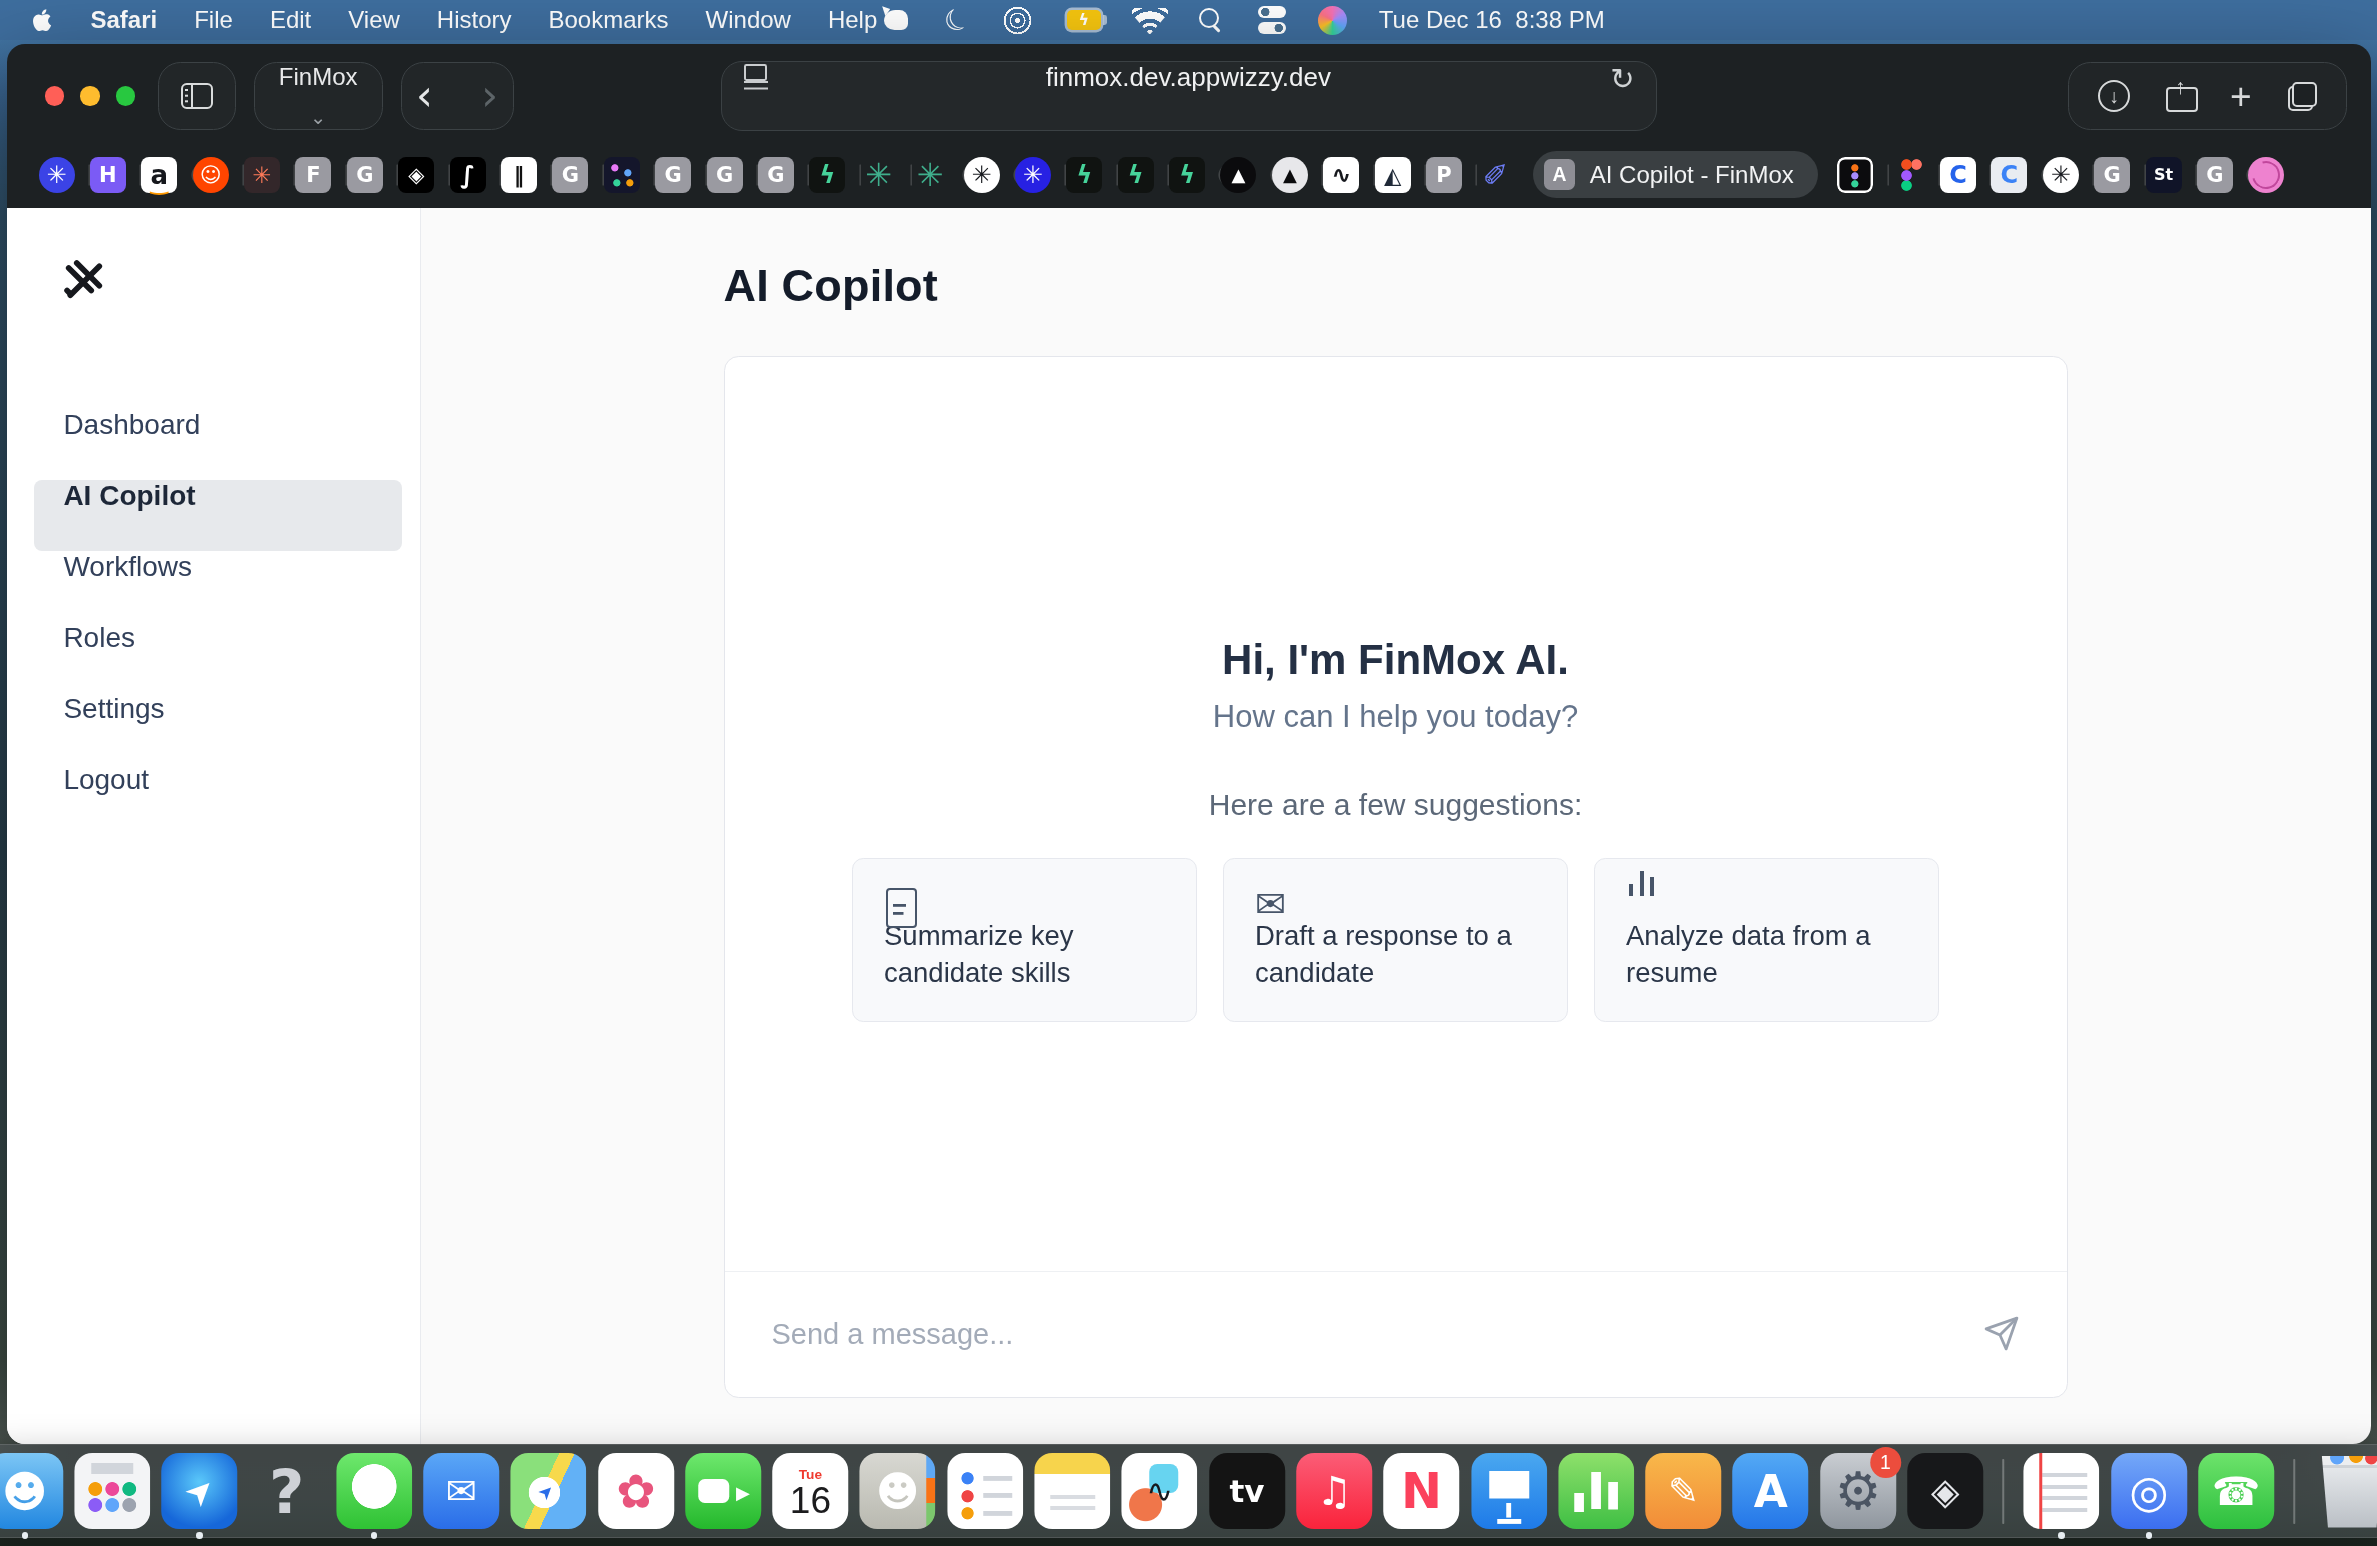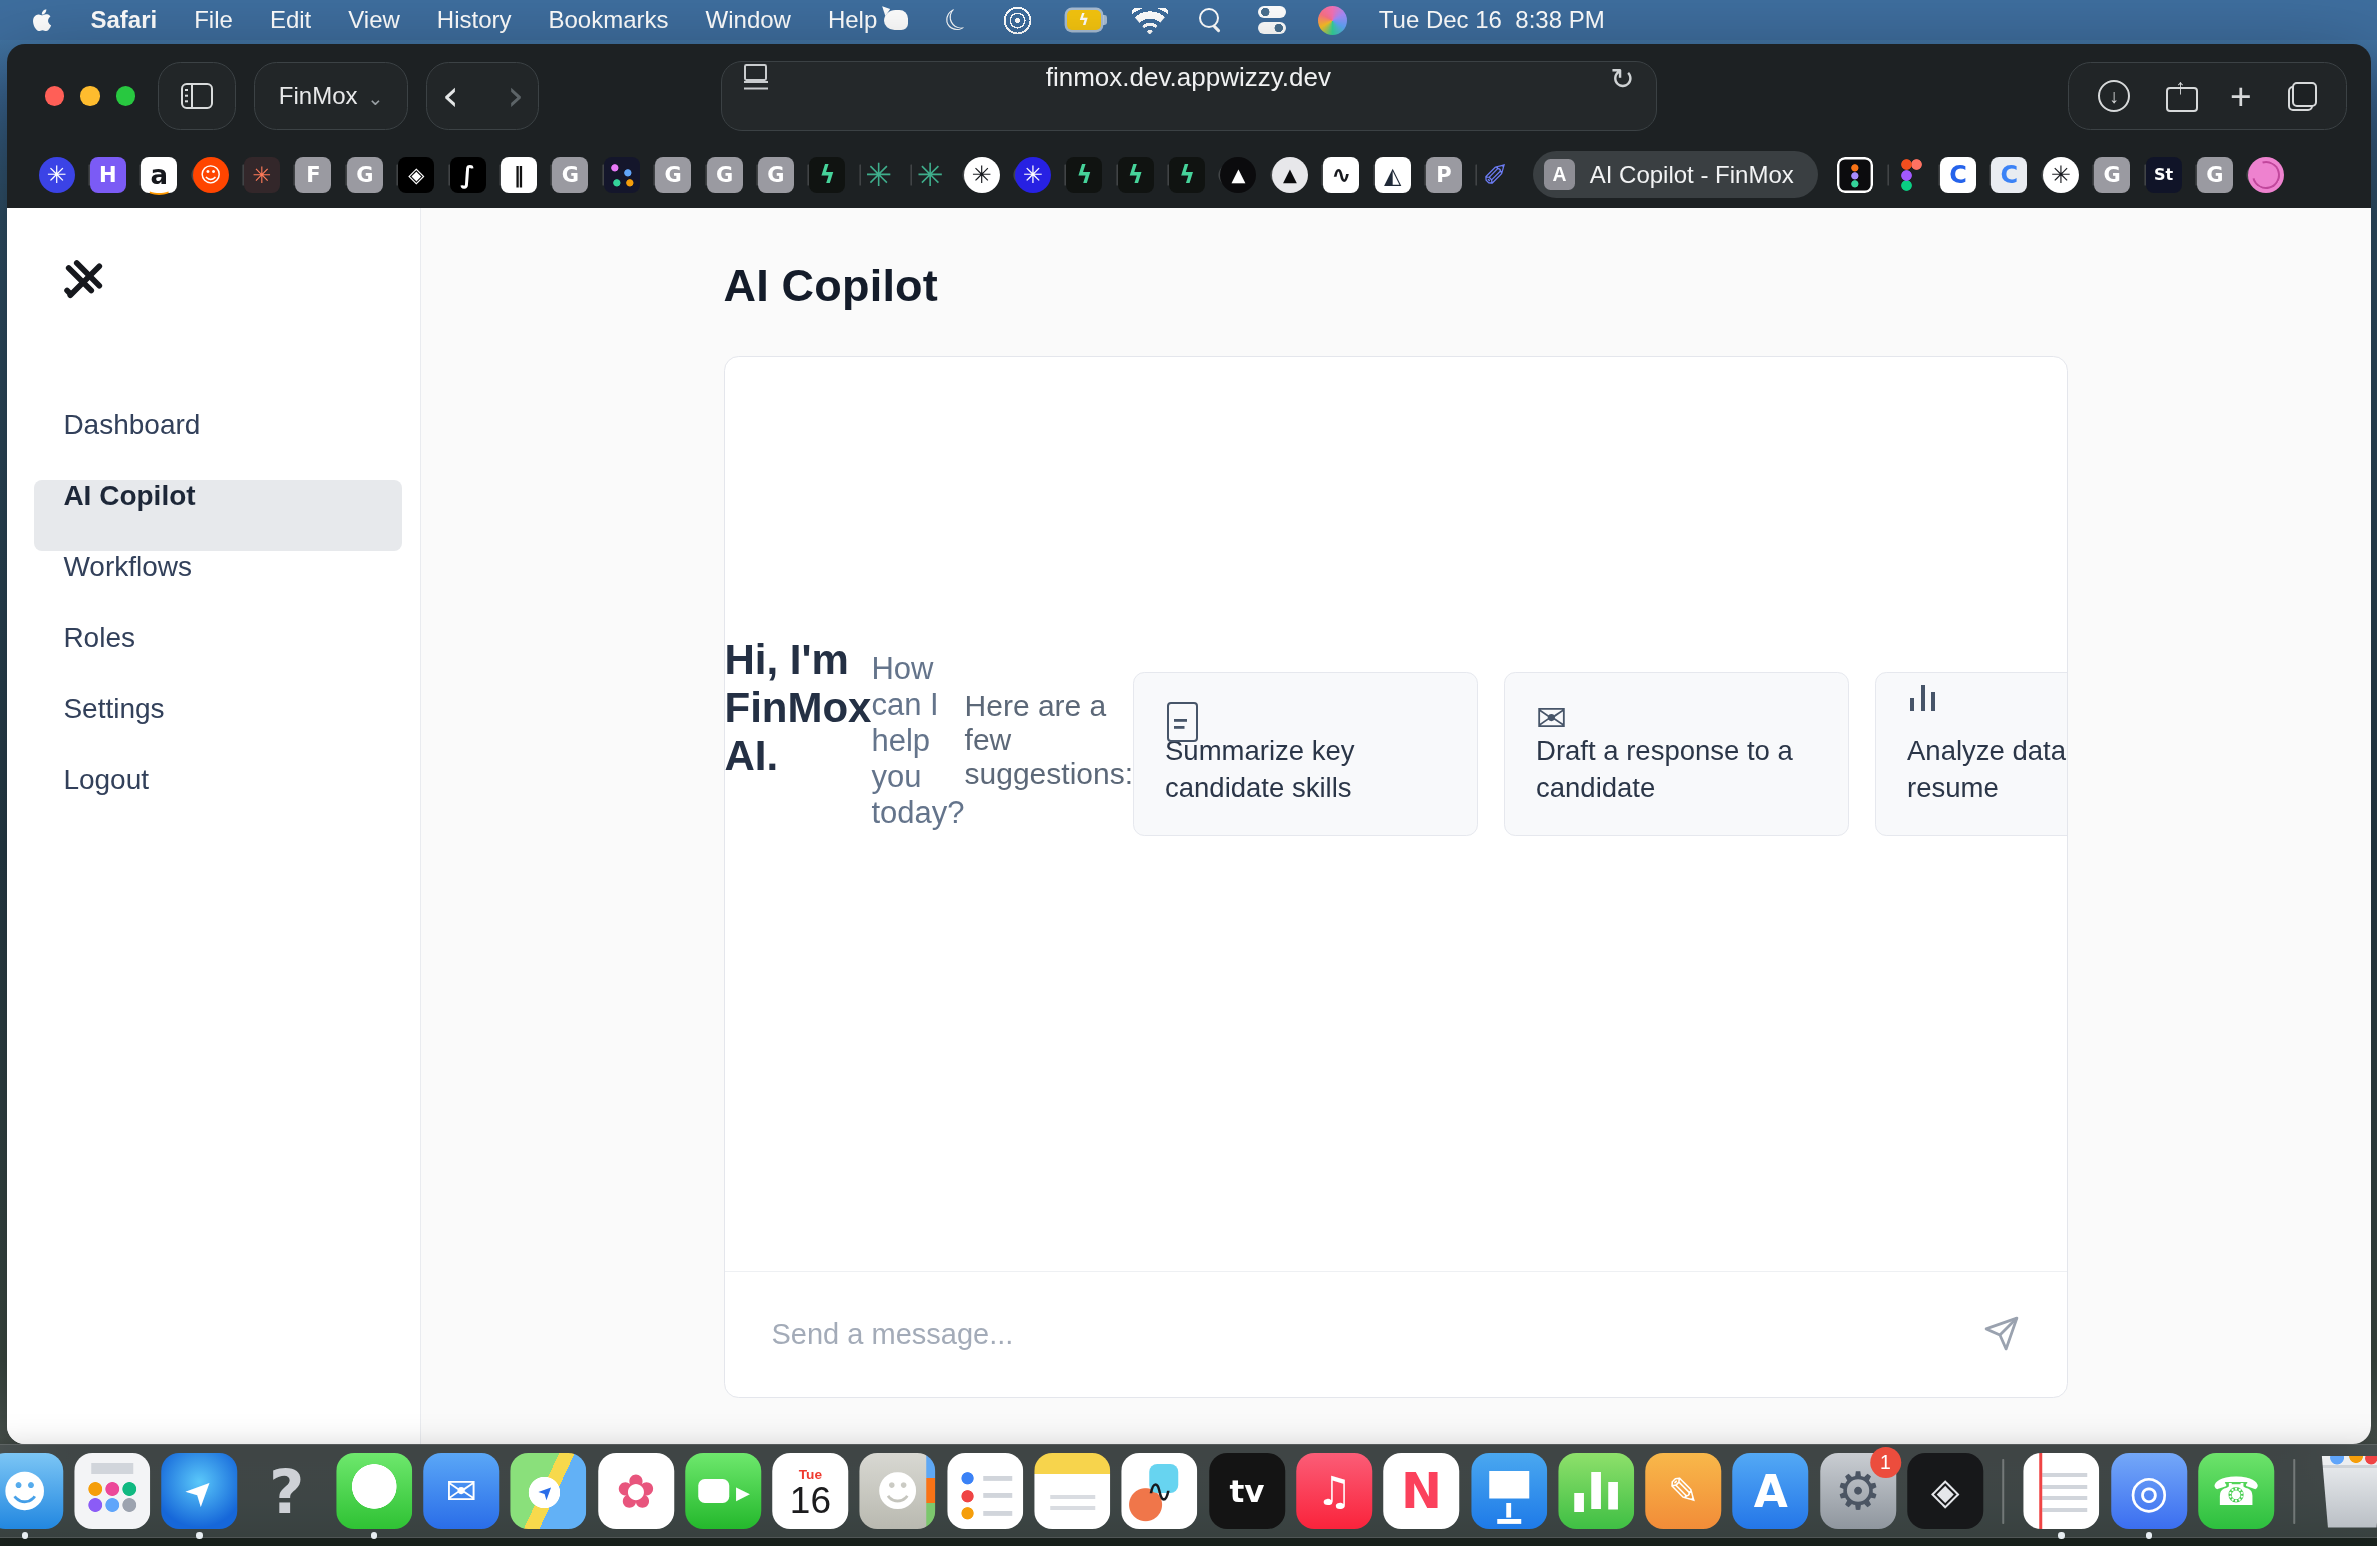--- a/index.html
+++ b/index.html
@@ -50,21 +50,21 @@
   .window { position:absolute; left:6.5px; right:6.5px; top:44px; height:1400px; border-radius:18px;
     background:#1d2123; box-shadow:0 36px 89px rgba(0,0,0,.55); overflow:hidden; display:flex; flex-direction:column; }
 
   .toolbar { height:104px; display:flex; align-items:center; padding:0 24px; position:relative; }
   .traffic { display:flex; gap:16px; margin:0 22.6px 0 14.6px; }
   .tl { width:19.4px; height:19.4px; border-radius:50%; }
   .tl.red { background:#ff5f57; } .tl.yellow { background:#febc2e; } .tl.green { background:#28c840; }
   .tb-pill { display:flex; align-items:center; justify-content:center; height:68px; border:1.6px solid #3c4245;
     background:rgba(255,255,255,.025); border-radius:22.6px; color:#e8e9ea; font-size:24px; gap:9.7px; }
   .tb-pill.sq { width:78px; margin-right:18px; }
-  .tb-pill.site { padding:0 24px; margin-right:18px; font-family:"Liberation Sans",sans-serif; }
+  .tb-pill.site { padding:0 24px; margin-right:18px; font-family:"Liberation Sans",sans-serif;flex-direction:column; }
   .chev { color:#9aa0a5; font-size:19.4px; margin-top:4.9px; }
   .ic-sidebar { width:32px; height:26px; border:2.4px solid #d9dbdc; border-radius:5.7px; position:relative; }
   .ic-sidebar::before { content:""; position:absolute; left:8px; top:0; bottom:0; width:2.4px; background:#d9dbdc; }
   .ic-sidebar::after { content:""; position:absolute; left:2.4px; top:4px; width:3.2px; height:2.4px; background:#d9dbdc;
     box-shadow:0 5.7px 0 #d9dbdc, 0 11.3px 0 #d9dbdc; }
   .navbtns { width:113px; }
   .navbtn { background:none; border:none; font-size:42px; line-height:1; color:#e4e6e7; padding:0 14.6px; cursor:pointer; font-family:"DejaVu Sans",sans-serif; }
   .navbtn.fwd { color:#5d6468; }
   .navdiv { width:1.6px; height:36px; background:#3c4245; }
   .addressbar { position:absolute; left:50%; transform:translateX(-50%); width:936px; height:70px;
@@ -142,21 +142,21 @@
   .navlist { margin:104px 9.7px 0 -29px; display:flex; flex-direction:column; }
   .nav-item { height:71px; display:flex; align-items:flex-start; padding-left:29px; margin:0 8px 0 4.9px;
     font-size:28px; color:#32405a; border-radius:8px; cursor:pointer; }
   .nav-item.active { background:#e7e9ec; color:#1d2738; font-weight:700; }
 
   .main { flex:1; display:flex; flex-direction:column; align-items:center; padding-top:52px; }
   .main-inner { width:1344px; }
   .page-title { font-size:45px; font-weight:800; color:#141c2a; letter-spacing:0.2px; }
   .chatcard { margin-top:44px; height:1042px; background:#fff; border:1.6px solid #e4e6ec; border-radius:14.6px;
     display:flex; flex-direction:column; overflow:hidden; }
-  .hero { flex:1; display:flex; flex-direction:row; align-items:flex-start; padding-top:279px; }
+  .hero { flex:1; display:flex; flex-direction:column; align-items:center; padding-top:279px; }
   .hero-title { font-size:42px; font-weight:700; color:#243044; }
   .hero-sub { margin-top:14.6px; font-size:31px; color:#64748b; }
   .sug-label { margin-top:53px; font-size:30px; color:#5c6878; }
   .sug-row { margin-top:36px; display:flex; gap:26px; }
   .sug { width:345px; height:164px; background:#f8f9fb; border:1.6px solid #e6e8ee; border-radius:11.3px;
     padding:29px 31px; text-align:left; display:flex; flex-direction:column; cursor:pointer; font-family:"Liberation Sans",sans-serif; }
   .sug-icon { display:block; width:36px; height:37px; position:relative; margin-bottom:18px; }
   .k-doc .sug-icon::before { content:""; position:absolute; left:1.6px; top:0; width:27.5px; height:36px;
     border:2.8px solid #475569; border-radius:4px;
     background:linear-gradient(#475569,#475569) no-repeat 5.7px 14.6px/13px 2.8px, linear-gradient(#475569,#475569) no-repeat 5.7px 22px/10.5px 2.8px; }

